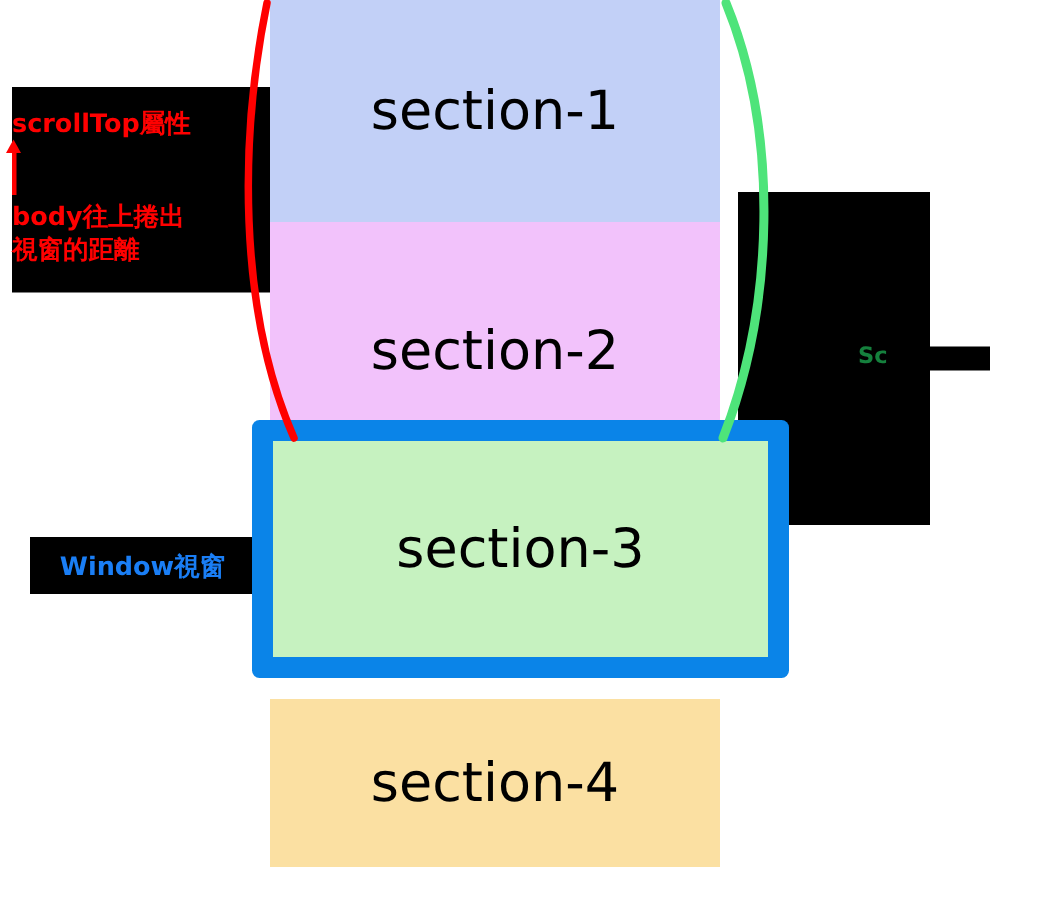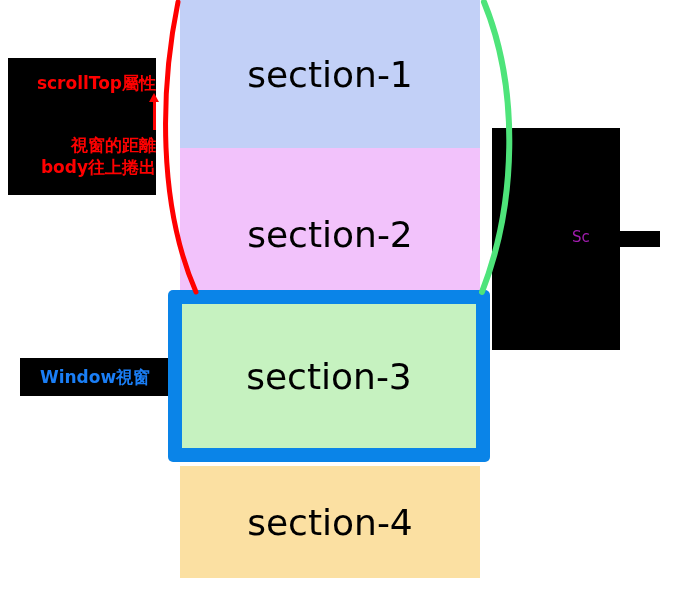--- a/index.html
+++ b/index.html
@@ -35,49 +35,49 @@
   }
 
   #section-1 { top: 0px;   height: 148px; background: #c2d0f7; }
   #section-2 { top: 148px; height: 172px; background: #f2c2fb; }
   #section-4 { top: 466px; height: 112px; background: #fbe0a2; }
 
   
   #window-frame {
     position: absolute;
     left: 168px;
-    top: 290px;
-    width: 322px;
+    top: 280px;
+    width: 358px;
     height: 172px;
     background: #0a84e8;
     border-radius: 5px;
     box-sizing: border-box;
     padding: 14px;
     z-index: 6;
   }
   #section-3 {
     position: static;
     left: auto;
     width: 100%;
     height: 100%;
     background: #c6f2c0;
   }
 
   
   #scrolltop-note {
     position: absolute;
     left: 8px;
     top: 58px;
-    width: 148px;
+    width: 172px;
     height: 137px;
     background: #000000;
     z-index: 4;
     display: flex;
     flex-direction: column;
-    align-items: flex-end;
+    align-items: flex-start;
     justify-content: flex-start;
     padding-top: 14px;
     box-sizing: border-box;
   }
   .note-red-text {
     color: #ff0000;
     font-weight: bold;
     font-size: 17px;
     line-height: 22px;
     text-align: center;
@@ -141,22 +141,22 @@
     width: 92px;
     height: 16px;
     background: #000000;
     z-index: 4;
   }
   #scrollheight-text {
     position: absolute;
     left: 572px;
     top: 228px;
     font-size: 15px;
-    font-weight: normal;
-    color: #a21caf;
+    font-weight: bold;
+    color: #15803d;
     white-space: nowrap;
     z-index: 5;
     font-family: "DejaVu Sans", "Liberation Sans", sans-serif;
   }
 
   
   #curve-layer {
     position: absolute;
     left: 0;
     top: 0;
@@ -183,22 +183,22 @@
     <span class="section-label">section-4</span>
   </div>
 
   <div id="scrollheight-note"></div>
   <div id="scrollheight-bar"></div>
   <div id="scrollheight-text">Sc</div>
 
   <div id="scrolltop-note">
     <div class="note-red-text">scrollTop屬性</div>
     <div id="note-arrow"></div>
+    <div class="note-red-text">body往上捲出</div>
     <div class="note-red-text">視窗的距離</div>
-    <div class="note-red-text">body往上捲出</div>
   </div>
 
   <div id="window-frame">
     <div class="section" id="section-3">
       <span class="section-label">section-3</span>
     </div>
   </div>
 
   <div id="window-label">
     <span class="txt">Window視窗</span>

